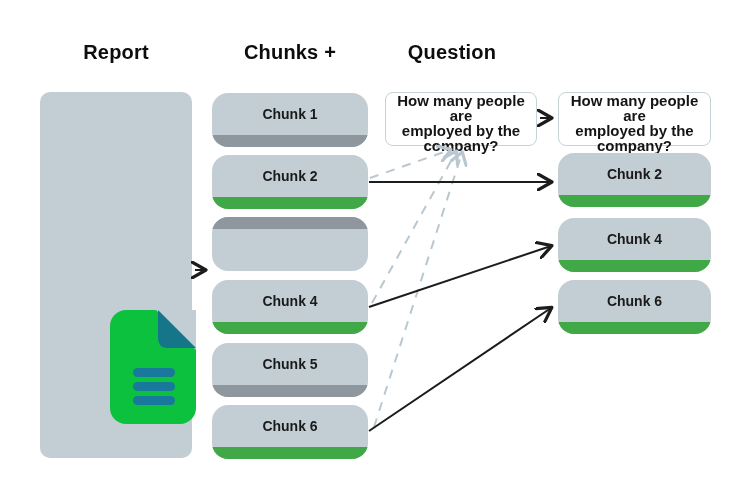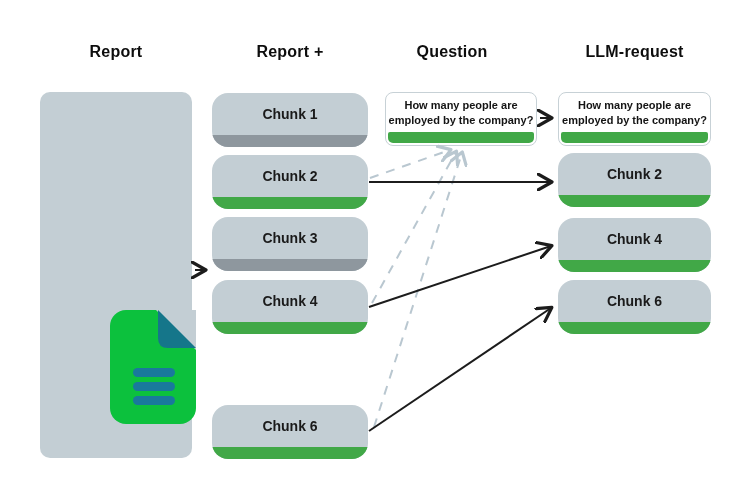--- a/index.html
+++ b/index.html
@@ -5,21 +5,21 @@
   html,body{margin:0;padding:0;}
   body{
     width:750px;height:500px;position:relative;background:#ffffff;
     font-family:"Liberation Sans","DejaVu Sans",sans-serif;color:#111;
     overflow:hidden;
   }
   .stage{position:absolute;inset:0;width:750px;height:500px;}
 
   
   .col-header{
-    position:absolute;text-align:center;font-size:16px;font-weight:700;
+    position:absolute;text-align:center;font-size:20px;font-weight:700;
     letter-spacing:.2px;line-height:22px;color:#0d0d0d;
   }
   #hdr-report{left:40px;top:41px;width:152px;}
   #hdr-chunks{left:204px;top:41px;width:172px;}
   #hdr-question{left:376px;top:41px;width:152px;}
   #hdr-llm{left:558px;top:41px;width:153px;}
 
   
   .report-box{
     position:absolute;left:40px;top:92px;width:152px;height:366px;
@@ -44,45 +44,42 @@
   .c-llm{left:558px;width:153px;}
 
   
   .qbox{
     position:absolute;width:152px;height:54px;background:#ffffff;
     border:1.5px solid #c7d1d6;border-radius:8px;box-sizing:border-box;
     display:flex;flex-direction:column;
   }
   .qbox .qtext{
     flex:1;display:flex;flex-direction:column;align-items:center;justify-content:center;
-    font-size:11px;font-weight:700;color:#141414;line-height:15px;text-align:center;
+    font-size:15px;font-weight:700;color:#141414;line-height:15px;text-align:center;
   }
   .qbox .stripe{
     height:11px;margin:0 2px 2px 2px;border-radius:2px 2px 5px 5px;
     background:var(--stripe-green);
   }
 
   svg.overlay{position:absolute;left:0;top:0;pointer-events:none;}
 </style>
 </head>
 <body>
 
 <div class="stage">
 
   <div class="col-header" id="hdr-report">
     <span>Report</span>
   </div>
   <div class="col-header" id="hdr-chunks">
-    <div>Report +</div>
+    <div>Chunks +</div>
   </div>
   <div class="col-header" id="hdr-question">
     <span>Question</span>
-  </div>
-  <div class="col-header" id="hdr-llm">
-    <span>LLM-request</span>
   </div>
 
   <div class="report-box">
     <svg class="doc-svg" width="130" height="130" viewBox="0 0 130 130">
       <rect x="16" y="8" width="86" height="114" rx="16" fill="#0cc13d"></rect>
       <path d="M62 8 L102 8 L102 48 Z" fill="#c3ced4"></path>
       <path d="M64 8 L102 46 L74 46 Q64 46 64 36 Z" fill="#15768a"></path>
       <rect x="39" y="66" width="42" height="9" rx="4.5" fill="#19799c"></rect>
       <rect x="39" y="80" width="42" height="9" rx="4.5" fill="#19799c"></rect>
       <rect x="39" y="94" width="42" height="9" rx="4.5" fill="#19799c"></rect>
@@ -91,25 +88,28 @@
 
   <div class="chunk c-left" style="top:93px" data-stripe="gray">
     <div class="body">Chunk 1</div>
     <div class="stripe"></div>
   </div>
   <div class="chunk c-left" style="top:155px" data-stripe="green">
     <div class="body">Chunk 2</div>
     <div class="stripe"></div>
   </div>
   <div class="chunk c-left" style="top:217px" data-stripe="gray">
-    <div class="body">Chunk 3</div>
     <div class="stripe"></div>
   </div>
   <div class="chunk c-left" style="top:280px" data-stripe="green">
     <div class="body">Chunk 4</div>
+    <div class="stripe"></div>
+  </div>
+  <div class="chunk c-left" style="top:343px" data-stripe="gray">
+    <div class="body">Chunk 5</div>
     <div class="stripe"></div>
   </div>
   <div class="chunk c-left" style="top:405px" data-stripe="green">
     <div class="body">Chunk 6</div>
     <div class="stripe"></div>
   </div>
 
   <div class="qbox" style="left:385px;top:92px">
     <div class="qtext">
       <div>How many people are</div>

